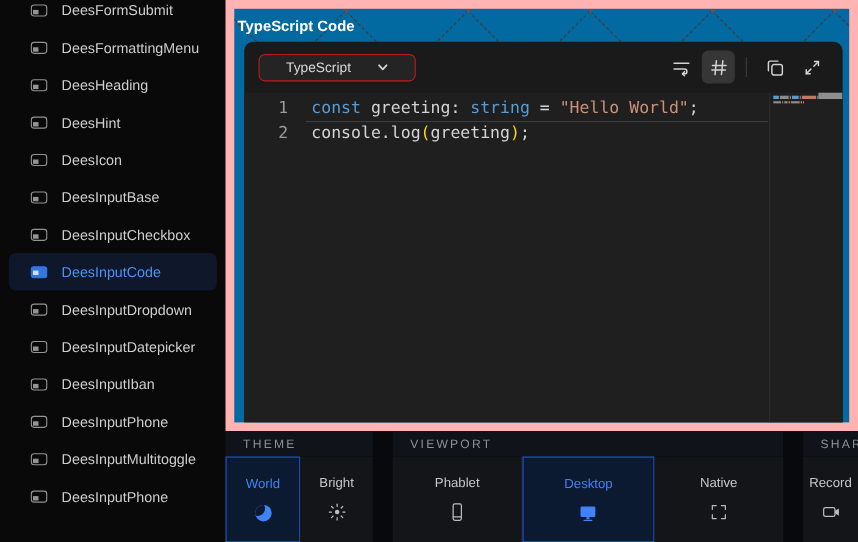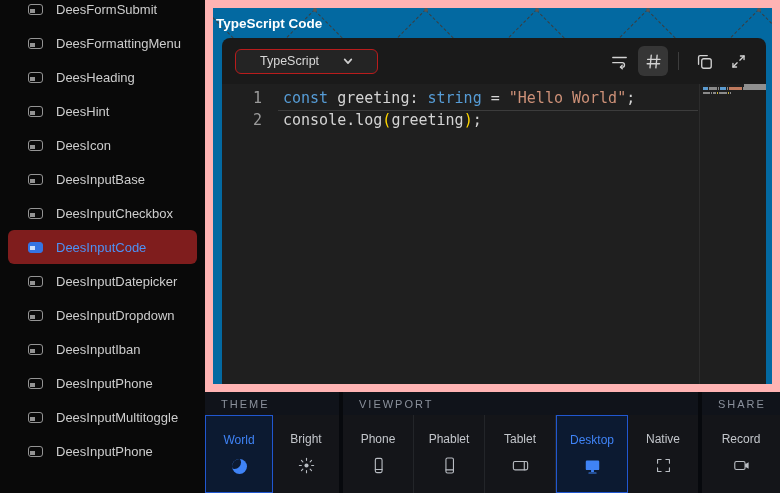--- a/index.html
+++ b/index.html
@@ -5,21 +5,21 @@
   * { margin:0; padding:0; box-sizing:border-box; }
   html,body { width:780px; height:493px; overflow:hidden; background:#0a0a0a;
               font-family:"Liberation Sans", sans-serif; }
   .app { position:relative; width:780px; height:470px; }
 
   
   .sidebar { position:absolute; left:0; top:0; width:205px; height:493px; background:#090909; overflow:hidden; }
   .sidebar-list { margin-top:-8px; }
   .side-item { height:34px; margin:0 8px; padding-left:20px; display:flex; align-items:center; gap:13px;
                border-radius:6px; font-size:13px; color:#cdcdcd; cursor:pointer; white-space:nowrap; }
-  .side-item.selected { background:#7f1d1d; color:#4e91f5;align-items:center; }
+  .side-item.selected { background:#0f172a; color:#4e91f5;align-items:center; }
   .comp-icon { width:15px; height:11px; border:1.5px solid #949494; border-radius:3px; position:relative; flex:none; }
   .comp-icon::after { content:""; position:absolute; left:1px; bottom:1px; width:5px; height:4px; background:#949494; }
   .selected .comp-icon { border-color:#3574e4; background:#3574e4; }
   .selected .comp-icon::after { background:#cfdffc; bottom:2px; }
 
   
   .demo-frame { position:absolute; left:205px; top:0; width:575px; height:392px; background:#ffb3b3; padding:8px; }
   .wrapper { position:relative; width:100%; height:100%; background:#0369a1; overflow:hidden; }
   .pattern { position:absolute; inset:0; z-index:1; }
   .pat-apex { position:absolute; top:2px; }
@@ -49,21 +49,21 @@
   .tok-kw { color:#569cd6; } .tok-str { color:#ce9178; } .tok-paren { color:#ffd700; } .tok-plain { color:#d4d4d4; }
   .cur-line { position:absolute; left:56px; right:68px; top:26px; height:1px; background:#3c3c3c; z-index:0; }
   .minimap { position:absolute; top:0; right:0; bottom:0; width:67px; background:#1f1f1f;
              border-left:1px solid #2c2c2c; z-index:2; }
   .mm-rows { position:absolute; left:3px; top:3px; }
   .mm-row { display:flex; gap:1px; margin-bottom:2px; }
   .mm-row span { height:2.5px; display:block; }
   .mm-slider { position:absolute; top:0; right:0; width:22px; height:6px; background:#8f8f8f; }
 
   
-  .bottombar { position:absolute; left:205px; top:392px; width:575px; height:101px; background:#07090d; display:flex; gap:4px; }
+  .bottombar { position:absolute; left:205px; top:392px; width:575px; height:101px; background:#07090d; display:flex; gap:18px; }
   .bb-section { display:flex; flex-direction:column; min-width:0; }
   .sec-0 { flex:0 0 134px; } .sec-1 { flex:0 0 355px; } .sec-2 { flex:1; }
   .bb-header { height:23px; flex:none; display:flex; align-items:center; padding-left:16px;
                font-size:11px; letter-spacing:2px; color:#8b919c; background:#10131a; }
   .bb-cells { flex:1; display:flex; }
   .bb-cell { flex:1; display:flex; flex-direction:column; align-items:center; padding-top:17px; gap:9px;
              background:#141519; border-right:1px solid #232529; font-size:12px; color:#c3c6cb; cursor:pointer; }
   .bb-cell:last-child { border-right:none; }
   .bb-cell.selected { background:#0c1a31; border:1px solid #2157d0; color:#3f83f6; }
   .bb-icon { height:20px; display:flex; align-items:center; justify-content:center; color:#b9bdc3; }
@@ -106,25 +106,25 @@
         <div class="side-item">
           <span class="comp-icon"></span>
           <span>DeesInputCheckbox</span>
         </div>
         <div class="side-item selected">
           <span class="comp-icon"></span>
           <span>DeesInputCode</span>
         </div>
         <div class="side-item">
           <span class="comp-icon"></span>
+          <span>DeesInputDropdown</span>
+        </div>
+        <div class="side-item">
+          <span class="comp-icon"></span>
           <span>DeesInputDatepicker</span>
-        </div>
-        <div class="side-item">
-          <span class="comp-icon"></span>
-          <span>DeesInputDropdown</span>
         </div>
         <div class="side-item">
           <span class="comp-icon"></span>
           <span>DeesInputIban</span>
         </div>
         <div class="side-item">
           <span class="comp-icon"></span>
           <span>DeesInputPhone</span>
         </div>
         <div class="side-item">
@@ -281,43 +281,25 @@
                 <line x1="16.6" y1="7.4" x2="18.4" y2="5.6"></line>
               </svg>
             </div>
           </div>
         </div>
       </div>
       <div class="bb-section sec-1">
         <div class="bb-header">VIEWPORT</div>
         <div class="bb-cells">
           <div class="bb-cell">
-            <div>Phone</div>
-            <div class="bb-icon">
-              <svg viewBox="0 0 24 24">
-                <rect x="8" y="3" width="8.5" height="18" rx="2"></rect>
-                <line x1="8" y1="17" x2="16.5" y2="17"></line>
-              </svg>
-            </div>
-          </div>
-          <div class="bb-cell">
             <div>Phablet</div>
             <div class="bb-icon">
               <svg viewBox="0 0 24 24">
                 <rect x="7.5" y="2.5" width="9.5" height="19" rx="2"></rect>
                 <line x1="7.5" y1="17.5" x2="17" y2="17.5"></line>
-              </svg>
-            </div>
-          </div>
-          <div class="bb-cell">
-            <div>Tablet</div>
-            <div class="bb-icon">
-              <svg viewBox="0 0 24 24">
-                <rect x="3" y="7" width="18" height="10.5" rx="2"></rect>
-                <line x1="16.8" y1="7" x2="16.8" y2="17.5"></line>
               </svg>
             </div>
           </div>
           <div class="bb-cell selected">
             <div>Desktop</div>
             <div class="bb-icon">
               <svg viewBox="0 0 24 24">
                 <rect x="3.5" y="4.5" width="17" height="12" rx="1.5" fill="currentColor" stroke="none"></rect>
                 <rect x="10.2" y="16.5" width="3.6" height="2.5" fill="currentColor" stroke="none"></rect>
                 <line x1="7.5" y1="20.2" x2="16.5" y2="20.2"></line>

